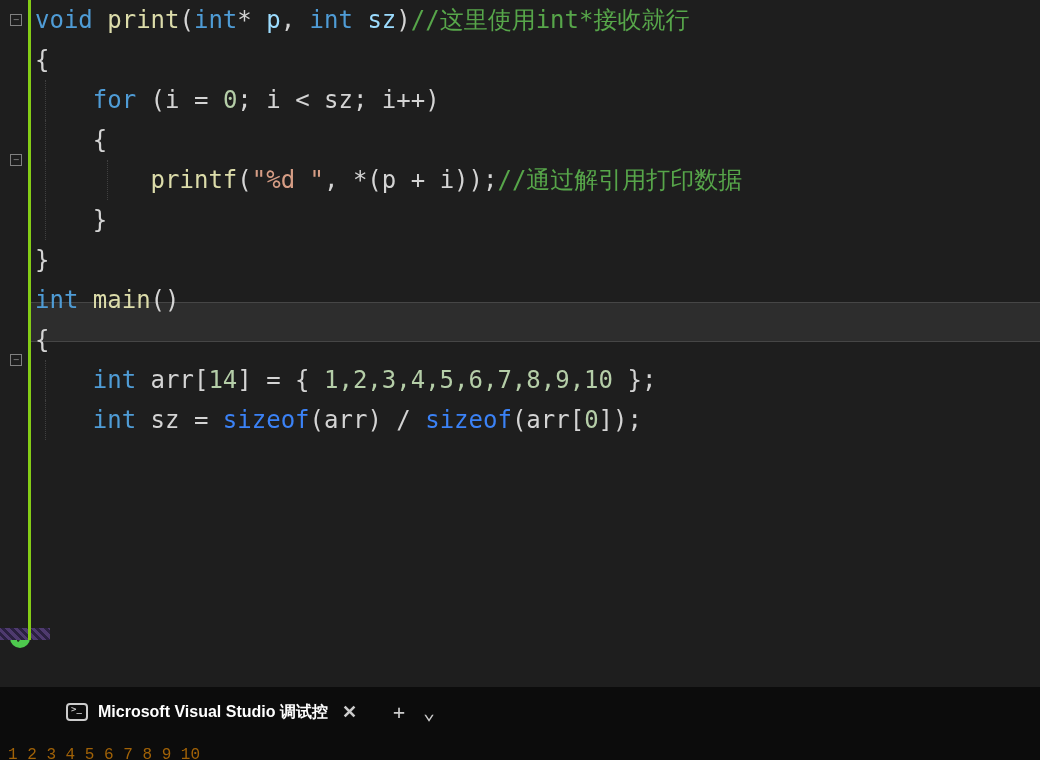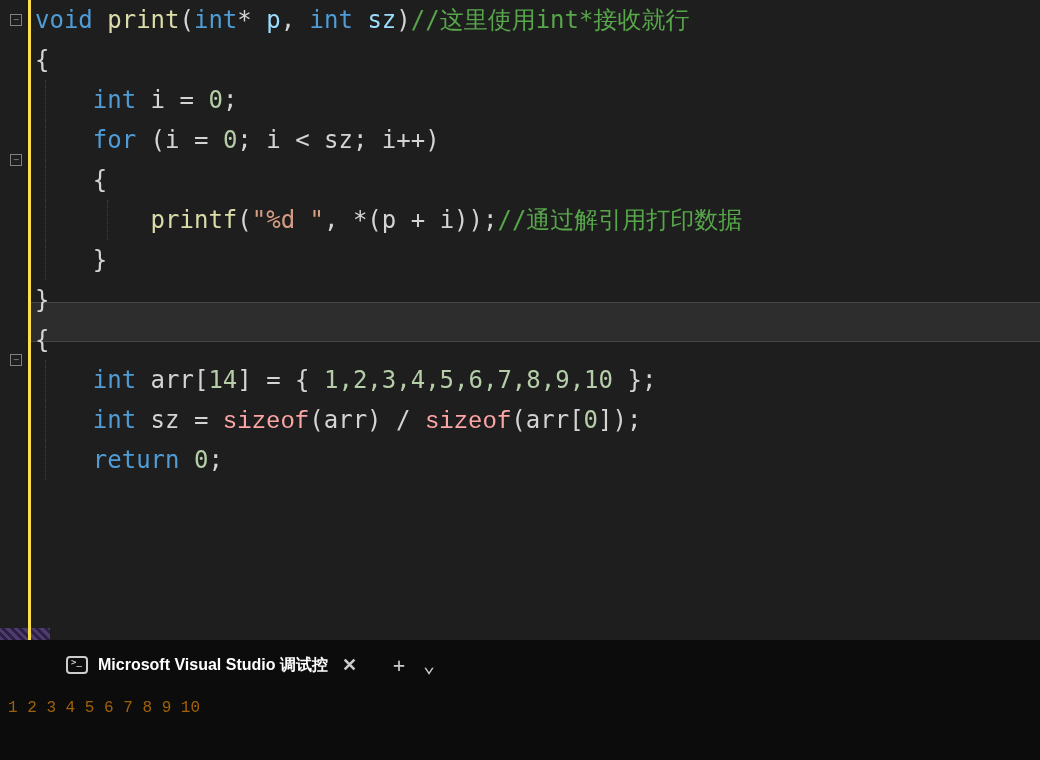--- a/index.html
+++ b/index.html
@@ -33,21 +33,21 @@
     background: #1e1e1e;
     font-size: 10px;
     line-height: 10px;
     text-align: center;
     color: #808080;
     cursor: pointer;
   }
   .code-area {
     flex: 1;
     position: relative;
-    border-left: 3px solid #fde047;
+    border-left: 3px solid #84cc16;
     padding-left: 4px;
   }
   .code-line {
     height: 40px;
     line-height: 40px;
     white-space: pre;
     position: relative;
   }
   .guide {
     position: absolute;
@@ -57,40 +57,41 @@
     border-left: 1px dotted #404040;
   }
   .kw { color: #4f9cd6; }
   .fn { color: #dcdcaa; }
   .var { color: #d4d4d4; }
   .param { color: #9cdcfe; }
   .num { color: #b5cea8; }
   .str { color: #d69d85; }
   .cmt { color: #57a64a; }
   .punct { color: #d4d4d4; }
-  .op-kw { color: #fca5a5; font-family: Liberation Mono, monospace; }
+  .op-kw { color: #3b82f6; }
   .hl-line {
     position: absolute;
     left: 0;
     right: 0;
     height: 40px;
     background: rgba(60,60,60,0.5);
     border-top: 1px solid #464646;
     border-bottom: 1px solid #464646;
   }
   .terminal-area {
     height: 120px;
     background: #0c0c0c;
     position: relative;
   }
   .tab-bar {
     height: 50px;
     background: #0c0c0c;
     display: flex;
     align-items: center;
+    margin-top: 47px;
   }
   .term-tab {
     display: flex;
     align-items: center;
     gap: 10px;
     background: #0c0c0c;
     color: #ffffff;
     padding: 0 14px;
     height: 50px;
     font-size: 16px;
@@ -176,42 +177,41 @@
       </div>
     <div class="corner-strip"></div>
   </div>
   <div class="code-area">
     <div class="hl-line" style="top:302px;"></div>
 
     <div class="code-line"><span class="kw">void</span> <span class="fn">print</span><span class="punct">(</span><span class="kw">int</span><span class="punct">* </span><span class="param">p</span><span class="punct">, </span><span class="kw">int</span><span> </span><span class="param">sz</span><span class="punct">)</span><span class="cmt">//这里使用int*接收就行</span></div>
 
     <div class="code-line"><span class="punct">{</span></div>
 
-    <div class="code-line"><span class="guide" style="left:10px;"></span>    <span class="kw">int</span><span class="var"> i </span><span class="punct">= </span><span class="num">0</span><span class="punct">;</span></div>
 
     <div class="code-line"><span class="guide" style="left:10px;"></span>    <span class="kw">for</span><span class="punct"> (</span><span class="var">i </span><span class="punct">= </span><span class="num">0</span><span class="punct">; </span><span class="var">i </span><span class="punct">&lt; </span><span class="var">sz</span><span class="punct">; </span><span class="var">i</span><span class="punct">++</span><span class="punct">)</span></div>
 
     <div class="code-line"><span class="guide" style="left:10px;"></span>    <span class="punct">{</span></div>
 
     <div class="code-line"><span class="guide" style="left:10px;"></span><span class="guide" style="left:72px;"></span>        <span class="fn">printf</span><span class="punct">(</span><span class="str">"%d "</span><span class="punct">, </span><span class="punct">*(</span><span class="var">p </span><span class="punct">+ </span><span class="var">i</span><span class="punct">))</span><span class="punct">;</span><span class="cmt">//通过解引用打印数据</span></div>
 
     <div class="code-line"><span class="guide" style="left:10px;"></span>    <span class="punct">}</span></div>
 
     <div class="code-line" style="position:relative;"><span class="punct">}</span></div>
 
+    <div class="code-line"><span class="kw">int</span><span class="fn"> main</span><span class="punct">()</span></div>
 
     <div class="code-line"><span class="punct">{</span></div>
 
     <div class="code-line"><span class="guide" style="left:10px;"></span>    <span class="kw">int</span><span class="var"> arr</span><span class="punct">[</span><span class="num">14</span><span class="punct">] </span><span class="punct">= { </span><span class="num">1,2,3,4,5,6,7,8,9,10</span><span class="punct"> };</span></div>
 
 
     <div class="code-line"><span class="guide" style="left:10px;"></span>    <span class="kw">int</span><span class="var"> sz </span><span class="punct">= </span><span class="op-kw">sizeof</span><span class="punct">(</span><span class="var">arr</span><span class="punct">) </span><span class="punct">/ </span><span class="op-kw">sizeof</span><span class="punct">(</span><span class="var">arr</span><span class="punct">[</span><span class="num">0</span><span class="punct">])</span><span class="punct">;</span></div>
 
 
-    <div class="code-line"><span class="guide" style="left:10px;"></span>    <span class="kw">return</span><span> </span><span class="num">0</span><span class="punct">;</span></div>
   </div>
 </div>
 
 <div class="terminal-area">
   <div class="tab-bar">
     <div style="width:52px;"></div>
     <div class="term-tab">
       <span class="icon"></span>
       <span>Microsoft Visual Studio 调试控</span>
       <span class="tab-close">✕</span>

